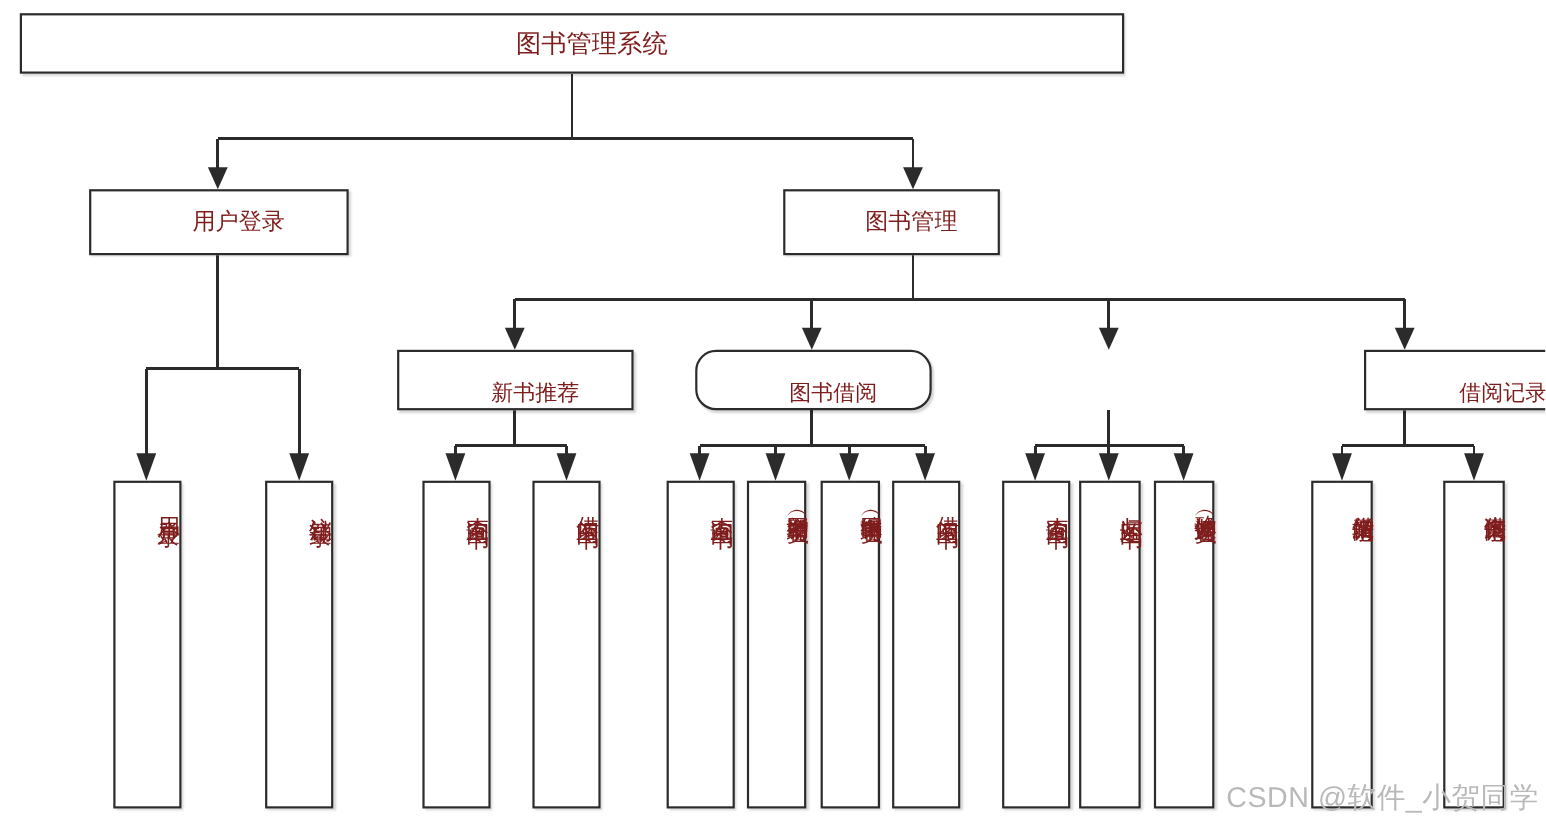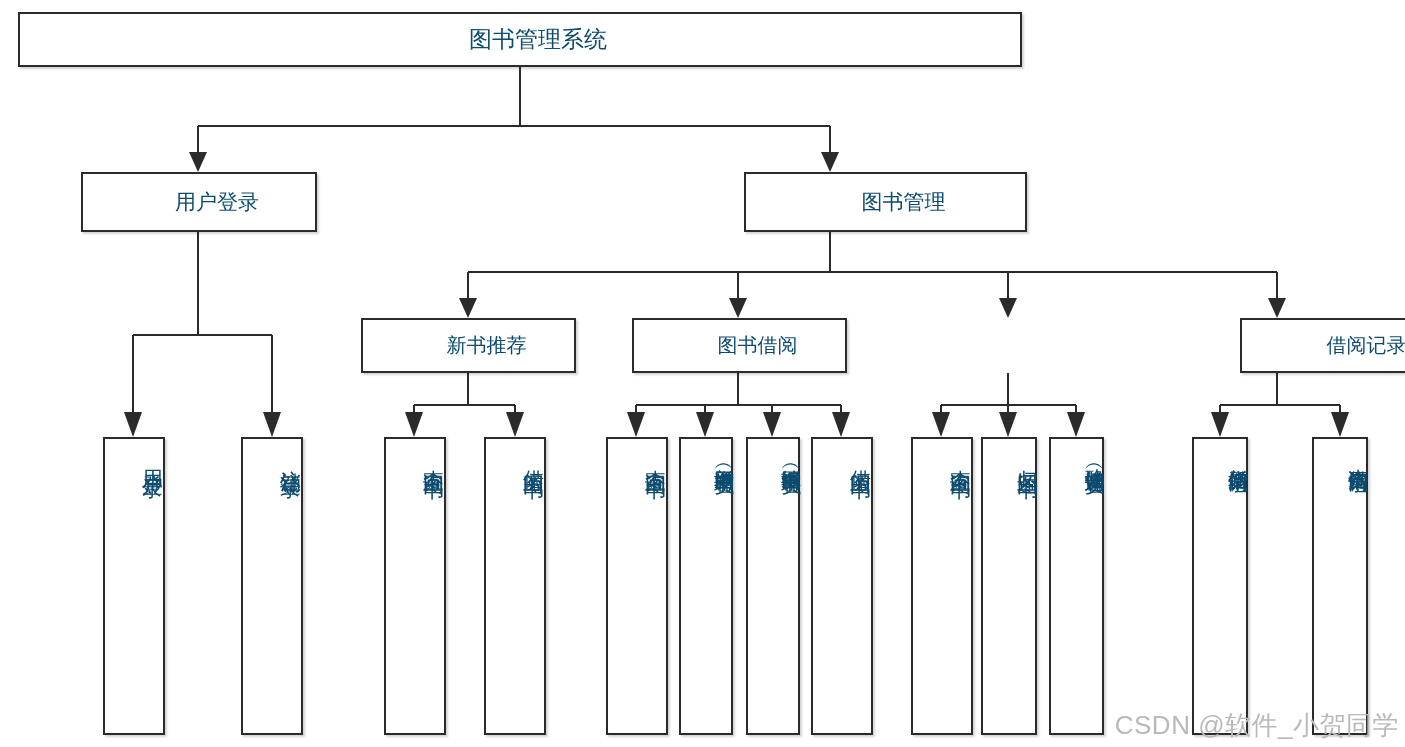--- a/index.html
+++ b/index.html
@@ -39,32 +39,33 @@
   
   .node {
     position: absolute;
     box-sizing: border-box;
     background: #ffffff;
     border: 2.6px solid #2b2b2b;
     box-shadow: 2px 2px 2px rgba(0,0,0,0.17);
     display: flex;
     align-items: center;
     justify-content: center;
-    color: #0c4a6e;
+    color: #7f1d1d;
     line-height: 1.18;
     padding-left: 36px;
   }
   .node.root {
     font-size: 23px;
   }
   .node.level2 {
     font-size: 21px;
   }
   .node.level3 {
     font-size: 20px;
+    align-items: flex-end;
   }
   
   .node.leaf {
     font-size: 21px;
     align-items: flex-start;
     justify-content: center;
     padding-top: 14px;
   }
   .node.leaf .vtext {
     writing-mode: vertical-rl;
@@ -162,29 +163,29 @@
   </svg>
 
   <div class="node root" style="left:18px; top:12px; width:1004px; height:55px;">
     <span>图书管理系统</span>
   </div>
 
   <div class="node level2" style="left:81px; top:172px; width:236px; height:60px;">
     <span>用户登录</span>
   </div>
 
-  <div class="node level2" style="left:744px; top:172px; width:283px; height:60px;">
+  <div class="node level2" style="left:712px; top:172px; width:197px; height:60px;">
     <span>图书管理</span>
   </div>
 
   <div class="node level3" style="left:361px; top:318px; width:215px; height:55px;">
     <span>新书推荐</span>
   </div>
 
-  <div class="node level3" style="left:632px; top:318px; width:215px; height:55px;">
+  <div class="node level3" style="left:632px; top:318px; width:215px; height:55px;border-radius:19px;">
     <span>图书借阅</span>
   </div>
 
 
   <div class="node level3" style="left:1240px; top:318px; width:217px; height:55px;">
     <span>借阅记录</span>
   </div>
 
   <div class="node leaf" style="left:103px; top:437px; width:62px; height:298px;">
     <span class="vtext">用户登录</span>

